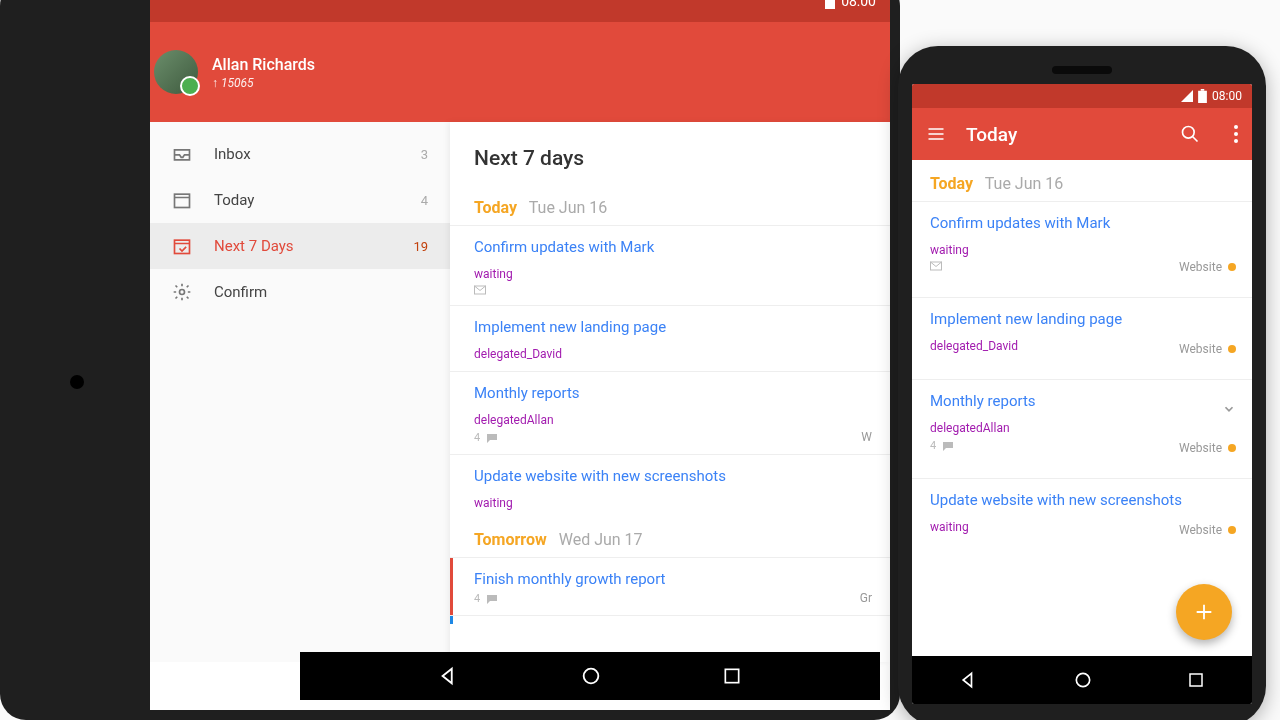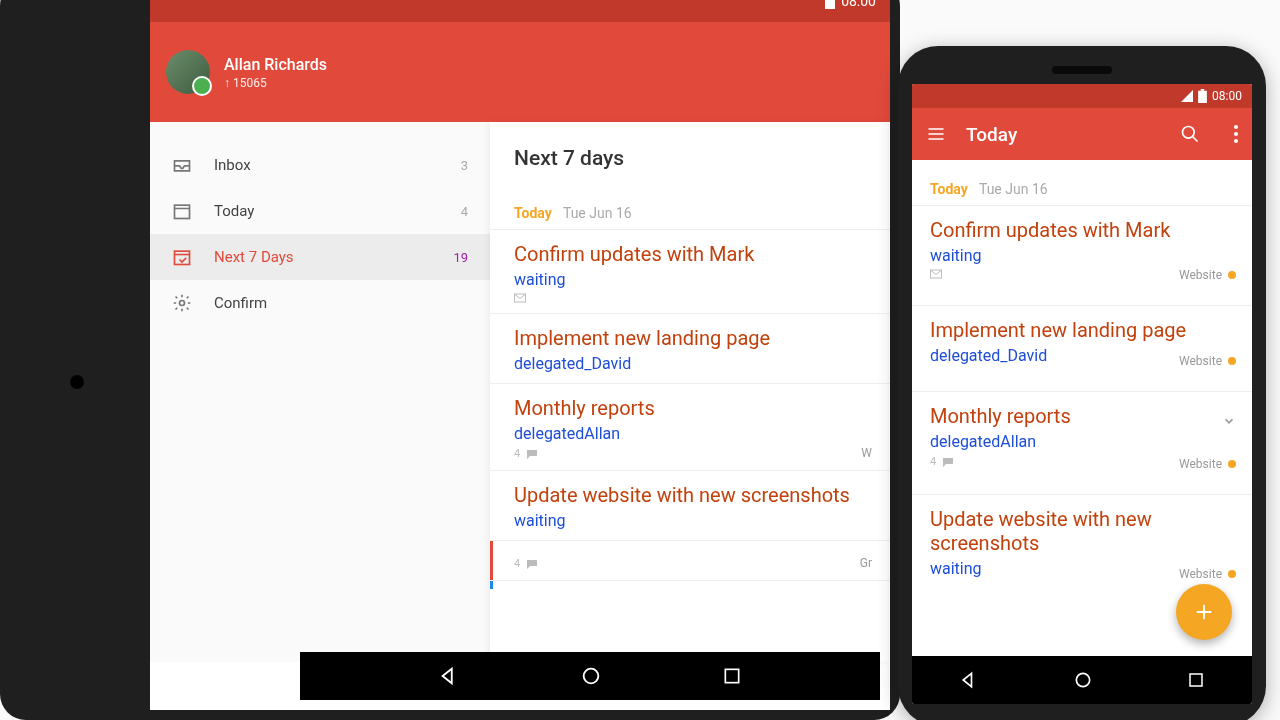--- a/index.html
+++ b/index.html
@@ -10,44 +10,44 @@
   .tablet {
     position:absolute; left:0; top:-20px; width:900px; height:740px;
     background:#1f1f1f; border-radius:26px; overflow:hidden;
   }
   .tablet-hole { position:absolute; left:70px; top:395px; width:14px; height:14px; background:#000; border-radius:50%; }
   .tablet-screen {
     position:absolute; left:150px; top:0; right:10px; bottom:10px;
     background:#fff; overflow:hidden;
   }
   .t-red-dark { height:42px; background:#c1392b; display:flex; justify-content:flex-end; align-items:center; padding:0 14px; color:#fff; font-size:14px; gap:6px; }
-  .t-red { height:100px; background:#e14a3b; display:flex; align-items:center; padding:0 16px; gap:14px; color:#fff; }
+  .t-red { height:100px; background:#e14a3b; display:flex; align-items:center; padding:0 4px; gap:14px; color:#fff; }
   .avatar { width:44px; height:44px; border-radius:50%; background:linear-gradient(135deg,#6b8e6b,#3e5a3e); position:relative; }
   .avatar::after { content:""; position:absolute; right:-2px; bottom:-2px; width:16px; height:16px; background:#4caf50; border:2px solid #fff; border-radius:50%; }
   .user-block .name { font-size:16px; font-weight:500; }
-  .user-block .pts { font-size:12px; opacity:.9; margin-top:2px; }
+  .user-block .pts { font-size:12px; opacity:.9; margin-top:2px;font-style:italic; }
 
   .t-body { display:flex; height:calc(100% - 142px - 48px); }
-  .sidebar { width:340px; background:#fafafa; padding-top:20px; }
+  .sidebar { width:300px; background:#fafafa; padding-top:9px; }
   .side-item { display:flex; align-items:center; height:46px; padding:0 22px; gap:22px; color:#444; font-size:15px; cursor:pointer; }
   .side-item .count { margin-left:auto; color:#aaa; font-size:13px; }
   .side-item.selected { background:#ececec; color:#e14a3b; }
-  .side-item.selected .count { color:#a21caf; }
+  .side-item.selected .count { color:#c2410c; }
   .side-item .chev { margin-left:auto; color:#aaa; }
   .side-icon { width:20px; height:20px; display:flex; align-items:center; justify-content:center; color:#777; }
   .side-item.selected .side-icon { color:#e14a3b; }
 
   .main { flex:1; background:#fff; box-shadow: -2px 0 6px rgba(0,0,0,0.06); display:flex; flex-direction:column; }
   .main-title { padding:24px 24px 18px; font-size:21px; font-weight:500; color:#333; }
-  .day-header { padding:10px 24px 8px; font-size:14px;margin-top:7px; }
+  .day-header { padding:10px 24px 8px; font-size:16px; }
   .day-header .dl { color:#f5a623; font-weight:700; margin-right:8px; }
   .day-header .dd { color:#aaa; }
   .task { padding:12px 24px 10px; border-top:1px solid #eee; position:relative; }
-  .task .tt { font-size:20px; color:#c2410c; }
-  .task .ts { font-size:16px; color:#1d4ed8; margin-top:4px; }
+  .task .tt { font-size:15px; color:#3b82f6; }
+  .task .ts { font-size:12px; color:#a21caf; margin-top:11px; }
   .task .meta { margin-top:4px; display:flex; align-items:center; gap:6px; color:#bbb; font-size:11px; }
   .task .pri1 { position:absolute; left:0; top:0; bottom:0; width:3px; background:#e14a3b; }
   .task .pri2 { position:absolute; left:0; top:0; bottom:0; width:3px; background:#1e88e5; }
   .task .proj { position:absolute; right:18px; bottom:10px; font-size:12px; color:#999; display:flex; align-items:center; gap:6px;}
   .dot { width:8px; height:8px; border-radius:50%; background:#f5a623; display:inline-block; }
 
   .android-nav { position:absolute; left:150px; right:10px; bottom:10px; height:48px; background:#000; display:flex; align-items:center; justify-content:center; gap:120px; color:#fff; }
 
   
   .phone {
@@ -188,23 +188,28 @@
             <div class="proj">
                 <span>W</span>
               </div>
           </div>
 
           <div class="task">
             <div class="tt">Update website with new screenshots</div>
             <div class="ts">waiting</div>
           </div>
 
+          <div class="day-header">
+            <span class="dl">Tomorrow</span>
+            <span class="dd">Wed Jun 17</span>
+          </div>
 
           <div class="task">
             <div class="pri1"></div>
+            <div class="tt">Finish monthly growth report</div>
             <div class="meta">
               <span>4</span>
               <span>
                   <svg width="12" height="10" viewBox="0 0 24 20" fill="#bbb">
                     <path d="M2 2h20v12H8l-6 6z"></path>
                   </svg>
                 </span>
             </div>
             <div class="proj">
                 <span>Gr</span>

